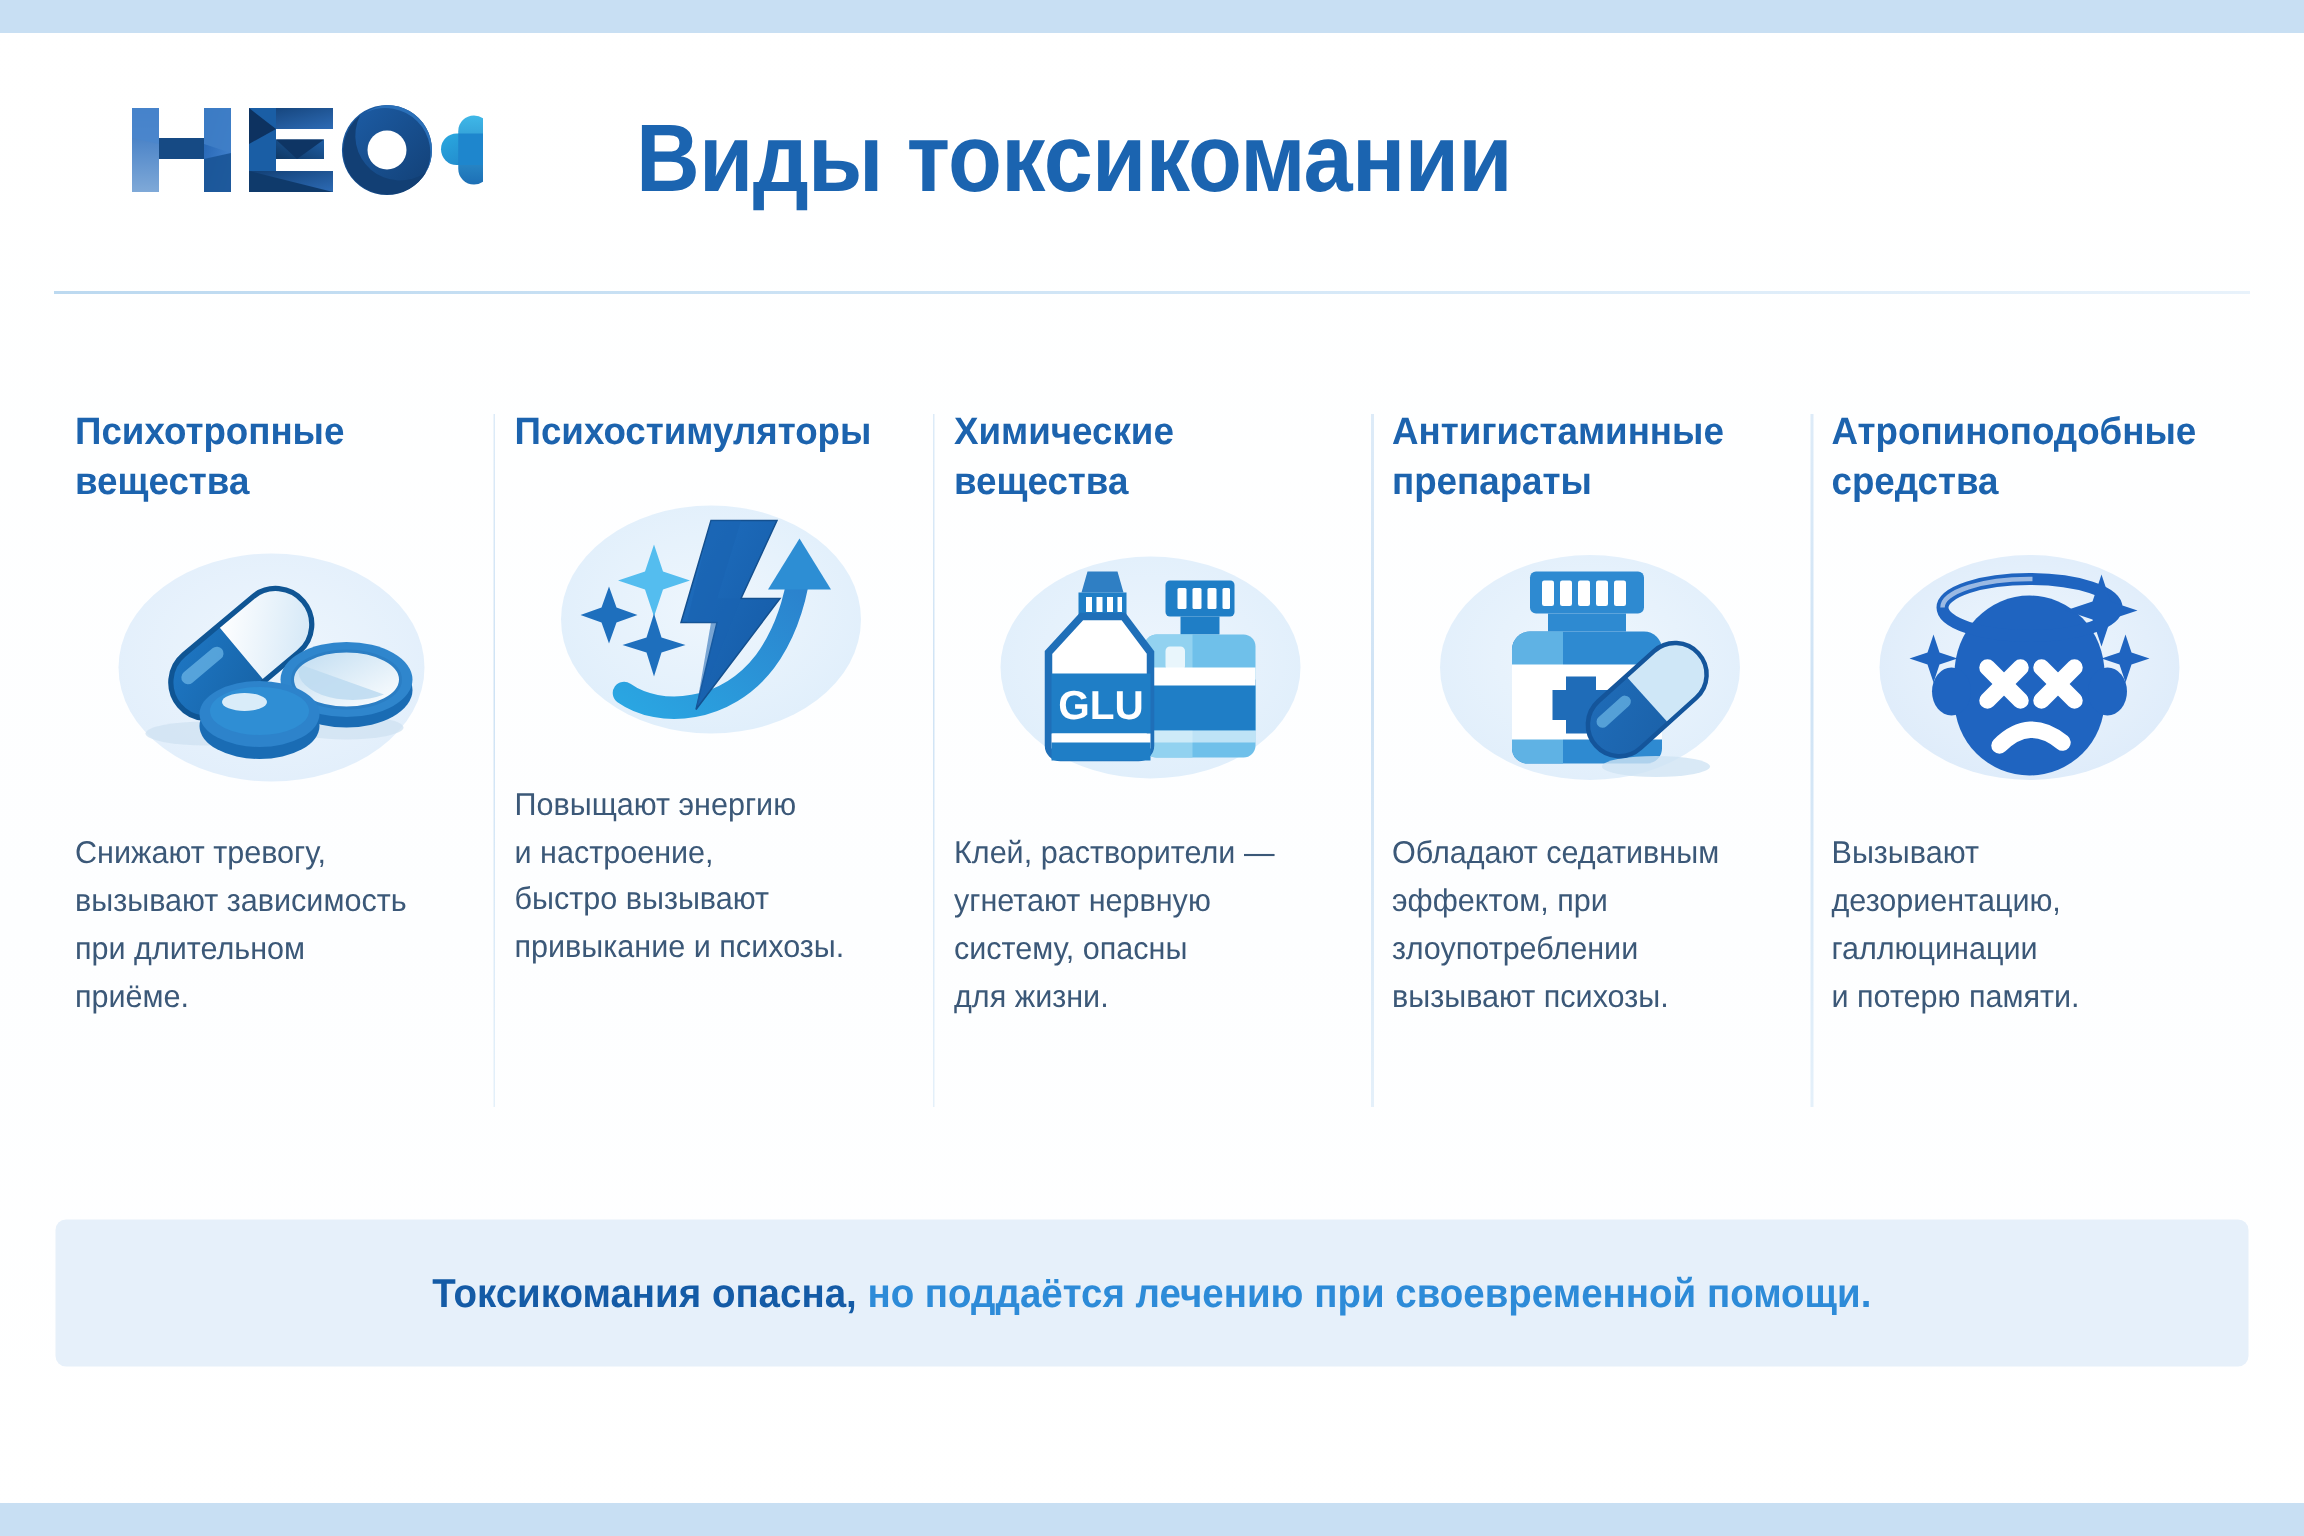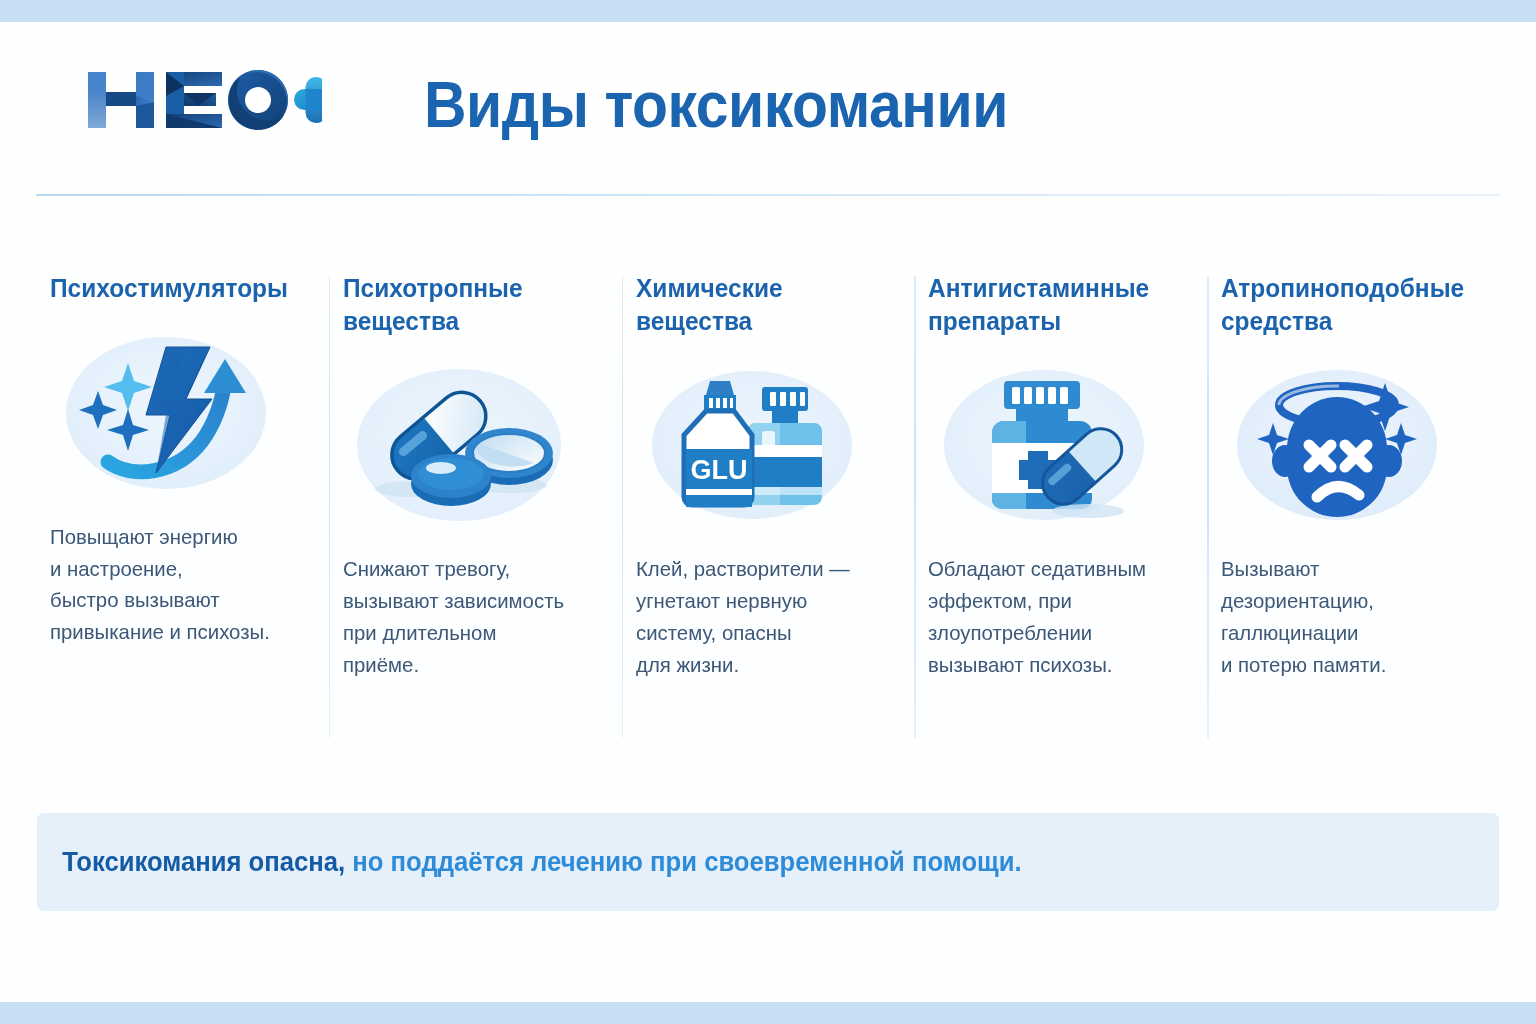--- a/index.html
+++ b/index.html
@@ -100,20 +100,21 @@
     transform: scaleX(0.96);
     transform-origin: left top;
   }
 
   .col-icon {
     position: relative;
     height: 172px;
     margin-top: 22px;
     display: flex;
     align-items: center;
+    justify-content: center;
   }
   .col-icon svg { display: block; }
 
   .col-text {
     margin-top: 22px;
     font-family: "Liberation Sans Narrow", "Liberation Sans", sans-serif;
     font-size: 21px;
     line-height: 1.52;
     color: #3b5878;
     transform: scaleX(0.97);
@@ -123,20 +124,21 @@
 
   
   .footer-banner {
     position: absolute;
     left: 37px; top: 813px;
     width: 1462px; height: 98px;
     background: #e6f0fa;
     border-radius: 7px;
     display: flex;
     align-items: center;
+    justify-content: center;
   }
   .footer-text {
     font-family: "Liberation Sans Narrow", "Liberation Sans", sans-serif;
     font-size: 27px;
     line-height: 1.2;
     white-space: nowrap;
     transform: scaleX(0.95);
   }
   .footer-strong {
     font-weight: 700;
@@ -215,20 +217,73 @@
         <path d="M223.5 27 h21 v21 h-21 z" fill="#1e86cd"></path>
       </svg>
     </div>
 
     <div class="page-title">Виды токсикомании</div>
   </div>
 
   <div class="header-rule"></div>
 
   <div class="columns">
+
+    <div class="col">
+      <div class="col-title">Психотропные вещества</div>
+      <div class="col-icon">
+        <svg width="232" height="168" viewBox="0 0 232 168">
+          <defs>
+            <radialGradient id="halo1" cx="50%" cy="45%" r="62%">
+              <stop offset="0" stop-color="#eef6fd"></stop>
+                <stop offset="1" stop-color="#e1eefb"></stop>
+            </radialGradient>
+            <linearGradient id="cap1" x1="0" y1="0" x2="1" y2="1">
+              <stop offset="0" stop-color="#1e77c4"></stop>
+                <stop offset="1" stop-color="#155e9f"></stop>
+            </linearGradient>
+            <linearGradient id="cap2" x1="0" y1="0" x2="1" y2="1">
+              <stop offset="0" stop-color="#ffffff"></stop>
+                <stop offset="1" stop-color="#cfe5f6"></stop>
+            </linearGradient>
+            <linearGradient id="tabTop" x1="0" y1="0" x2="1" y2="1">
+              <stop offset="0" stop-color="#bfdcf1"></stop>
+                <stop offset="1" stop-color="#ffffff"></stop>
+            </linearGradient>
+          </defs>
+          <ellipse cx="116" cy="84" rx="102" ry="76" fill="url(#halo1)"></ellipse>
+
+          <ellipse cx="72" cy="128" rx="40" ry="8" fill="#cfe2f2" opacity="0.75"></ellipse>
+          <ellipse cx="166" cy="124" rx="38" ry="8" fill="#cfe2f2" opacity="0.75"></ellipse>
+
+          <g transform="rotate(-40 92 70)">
+            <rect x="38" y="52" width="108" height="48" rx="24" fill="#13year"></rect>
+            <rect x="38" y="52" width="108" height="48" rx="24" fill="url(#cap1)"></rect>
+            <path d="M92 52 h30 a24 24 0 0 1 0 48 h-30 z" fill="url(#cap2)"></path>
+            <rect x="38" y="52" width="108" height="48" rx="24" fill="none" stroke="#0f5594" stroke-width="3.5"></rect>
+            <rect x="50" y="61" width="34" height="9" rx="4.5" fill="#6ab4e6" opacity="0.75"></rect>
+          </g>
+
+          <ellipse cx="166" cy="99" rx="44" ry="25" fill="#1a6cb4"></ellipse>
+          <ellipse cx="166" cy="92" rx="44" ry="25" fill="#2f86cd"></ellipse>
+          <ellipse cx="166" cy="92" rx="36" ry="19" fill="url(#tabTop)"></ellipse>
+          <path d="M135 82 a36 19 0 0 0 56 20 z" fill="#bfdcf1" opacity="0.9"></path>
+          <ellipse cx="166" cy="92" rx="36" ry="19" fill="none" stroke="#2b7ec4" stroke-width="2"></ellipse>
+
+          <ellipse cx="108" cy="123" rx="40" ry="22" fill="#1a6cb4"></ellipse>
+          <ellipse cx="108" cy="115" rx="40" ry="22" fill="#2d83cb"></ellipse>
+          <ellipse cx="108" cy="113" rx="33" ry="16" fill="#2f8ed4"></ellipse>
+          <ellipse cx="98" cy="107" rx="15" ry="6" fill="#e8f4fc" opacity="0.92"></ellipse>
+        </svg>
+      </div>
+      <div class="col-text">Снижают тревогу,
+вызывают зависимость
+при длительном
+приёме.</div>
+    </div>
 
     <div class="col">
       <div class="col-title">Психостимуляторы</div>
       <div class="col-icon">
         <svg width="232" height="168" viewBox="0 0 232 168">
           <defs>
             <radialGradient id="halo2" cx="50%" cy="45%" r="62%">
               <stop offset="0" stop-color="#eef6fd"></stop>
                 <stop offset="1" stop-color="#dfeefb"></stop>
             </radialGradient>
@@ -254,73 +309,20 @@
           <path d="M78 80 L83 96 L99 101 L83 106 L78 122 L73 106 L57 101 L73 96 Z" fill="#1e6fbd"></path>
         </svg>
       </div>
       <div class="col-text">Повыщают энергию
 и настроение,
 быстро вызывают
 привыкание и психозы.</div>
     </div>
 
     <div class="col">
-      <div class="col-title">Психотропные вещества</div>
-      <div class="col-icon">
-        <svg width="232" height="168" viewBox="0 0 232 168">
-          <defs>
-            <radialGradient id="halo1" cx="50%" cy="45%" r="62%">
-              <stop offset="0" stop-color="#eef6fd"></stop>
-                <stop offset="1" stop-color="#e1eefb"></stop>
-            </radialGradient>
-            <linearGradient id="cap1" x1="0" y1="0" x2="1" y2="1">
-              <stop offset="0" stop-color="#1e77c4"></stop>
-                <stop offset="1" stop-color="#155e9f"></stop>
-            </linearGradient>
-            <linearGradient id="cap2" x1="0" y1="0" x2="1" y2="1">
-              <stop offset="0" stop-color="#ffffff"></stop>
-                <stop offset="1" stop-color="#cfe5f6"></stop>
-            </linearGradient>
-            <linearGradient id="tabTop" x1="0" y1="0" x2="1" y2="1">
-              <stop offset="0" stop-color="#bfdcf1"></stop>
-                <stop offset="1" stop-color="#ffffff"></stop>
-            </linearGradient>
-          </defs>
-          <ellipse cx="116" cy="84" rx="102" ry="76" fill="url(#halo1)"></ellipse>
-
-          <ellipse cx="72" cy="128" rx="40" ry="8" fill="#cfe2f2" opacity="0.75"></ellipse>
-          <ellipse cx="166" cy="124" rx="38" ry="8" fill="#cfe2f2" opacity="0.75"></ellipse>
-
-          <g transform="rotate(-40 92 70)">
-            <rect x="38" y="52" width="108" height="48" rx="24" fill="#13year"></rect>
-            <rect x="38" y="52" width="108" height="48" rx="24" fill="url(#cap1)"></rect>
-            <path d="M92 52 h30 a24 24 0 0 1 0 48 h-30 z" fill="url(#cap2)"></path>
-            <rect x="38" y="52" width="108" height="48" rx="24" fill="none" stroke="#0f5594" stroke-width="3.5"></rect>
-            <rect x="50" y="61" width="34" height="9" rx="4.5" fill="#6ab4e6" opacity="0.75"></rect>
-          </g>
-
-          <ellipse cx="166" cy="99" rx="44" ry="25" fill="#1a6cb4"></ellipse>
-          <ellipse cx="166" cy="92" rx="44" ry="25" fill="#2f86cd"></ellipse>
-          <ellipse cx="166" cy="92" rx="36" ry="19" fill="url(#tabTop)"></ellipse>
-          <path d="M135 82 a36 19 0 0 0 56 20 z" fill="#bfdcf1" opacity="0.9"></path>
-          <ellipse cx="166" cy="92" rx="36" ry="19" fill="none" stroke="#2b7ec4" stroke-width="2"></ellipse>
-
-          <ellipse cx="108" cy="123" rx="40" ry="22" fill="#1a6cb4"></ellipse>
-          <ellipse cx="108" cy="115" rx="40" ry="22" fill="#2d83cb"></ellipse>
-          <ellipse cx="108" cy="113" rx="33" ry="16" fill="#2f8ed4"></ellipse>
-          <ellipse cx="98" cy="107" rx="15" ry="6" fill="#e8f4fc" opacity="0.92"></ellipse>
-        </svg>
-      </div>
-      <div class="col-text">Снижают тревогу,
-вызывают зависимость
-при длительном
-приёме.</div>
-    </div>
-
-    <div class="col">
       <div class="col-title">Химические вещества</div>
       <div class="col-icon">
         <svg width="232" height="168" viewBox="0 0 232 168">
           <defs>
             <radialGradient id="halo3" cx="50%" cy="45%" r="62%">
               <stop offset="0" stop-color="#edf5fd"></stop>
                 <stop offset="1" stop-color="#dfeefb"></stop>
             </radialGradient>
           </defs>
           <ellipse cx="116" cy="84" rx="100" ry="74" fill="url(#halo3)"></ellipse>

